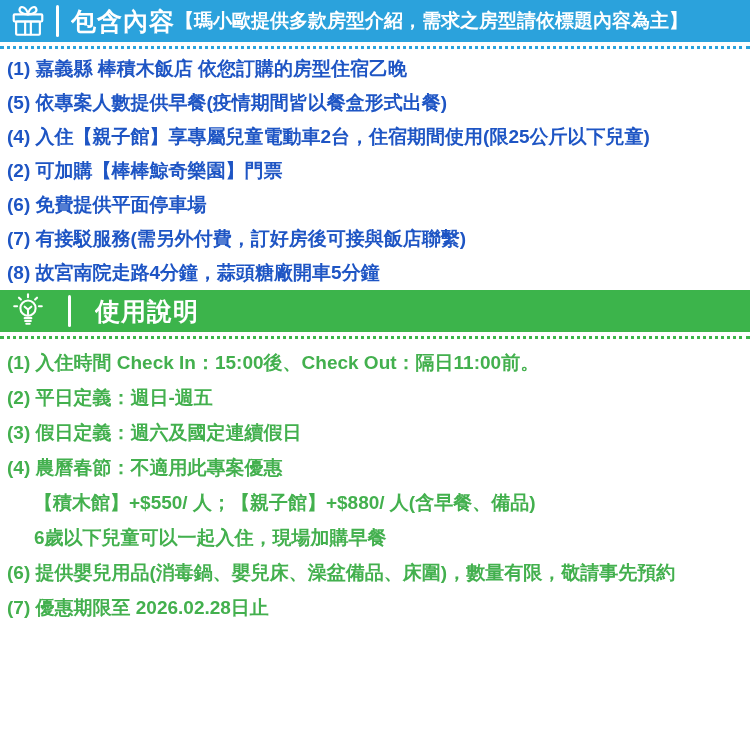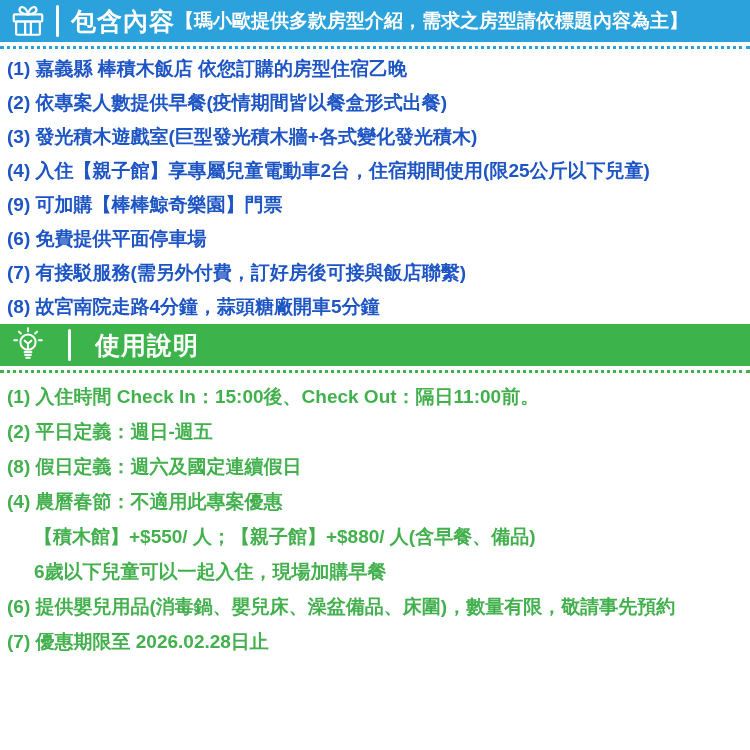--- a/index.html
+++ b/index.html
@@ -52,24 +52,23 @@
     <div class="header-divider"></div>
     <div class="header-title">
       <span class="main">包含內容</span>
         <span class="sub">【瑪小歐提供多款房型介紹，需求之房型請依標題內容為主】</span>
     </div>
   </div>
   <div class="dotted"></div>
 
   <div class="list blue">
     <div class="row">(1) 嘉義縣 棒積木飯店  依您訂購的房型住宿乙晚</div>
-    <div class="row">(2) 依專案人數提供早餐(疫情期間皆以餐盒形式出餐)</div>
-    <div class="row">(3) 發光積木遊戲室(巨型發光積木牆+各式變化發光積木)</div>
+    <div class="row">(5) 依專案人數提供早餐(疫情期間皆以餐盒形式出餐)</div>
     <div class="row">(4) 入住【親子館】享專屬兒童電動車2台，住宿期間使用(限25公斤以下兒童)</div>
-    <div class="row">(9) 可加購【棒棒鯨奇樂園】門票</div>
+    <div class="row">(2) 可加購【棒棒鯨奇樂園】門票</div>
     <div class="row">(6) 免費提供平面停車場</div>
     <div class="row">(7) 有接駁服務(需另外付費，訂好房後可接與飯店聯繫)</div>
     <div class="row">(8) 故宮南院走路4分鐘，蒜頭糖廠開車5分鐘</div>
   </div>
 </div>
 
 <div class="section">
   <div class="header-bar green">
     <div class="icon-wrap">
       <svg width="38" height="38" viewBox="0 0 40 40" fill="none" stroke="#ffffff" stroke-width="2.2" stroke-linecap="round" stroke-linejoin="round">
@@ -90,20 +89,20 @@
     <div class="header-divider"></div>
     <div class="header-title">
       <span class="main">使用說明</span>
     </div>
   </div>
   <div class="dotted green"></div>
 
   <div class="list green">
     <div class="row">(1) 入住時間 Check In：15:00後、Check Out：隔日11:00前。</div>
     <div class="row">(2) 平日定義：週日-週五</div>
-    <div class="row">(8) 假日定義：週六及國定連續假日</div>
+    <div class="row">(3) 假日定義：週六及國定連續假日</div>
     <div class="row">(4) 農曆春節：不適用此專案優惠</div>
     <div class="row indent">【積木館】+$550/ 人；【親子館】+$880/ 人(含早餐、備品)</div>
     <div class="row indent">6歲以下兒童可以一起入住，現場加購早餐</div>
     <div class="row">(6) 提供嬰兒用品(消毒鍋、嬰兒床、澡盆備品、床圍)，數量有限，敬請事先預約</div>
     <div class="row">(7) 優惠期限至 2026.02.28日止</div>
   </div>
 </div>
 
 </body></html>

